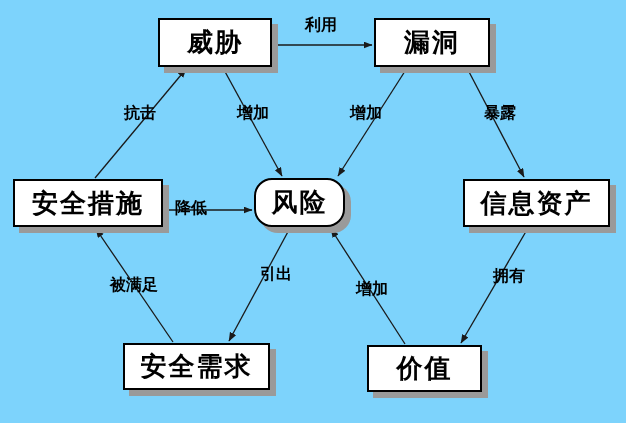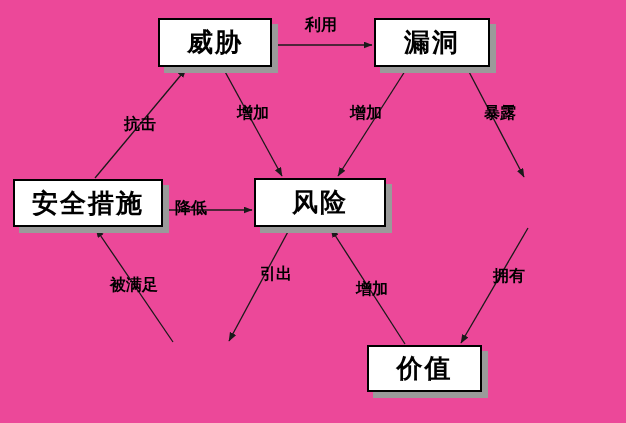--- a/index.html
+++ b/index.html
@@ -1,19 +1,19 @@
 <!DOCTYPE html>
 <html><head>
 <meta charset="utf-8">
 <style>
   html,body{margin:0;padding:0;background:#ffffff;}
   .stage{
     position:relative;
     width:626px;height:423px;
-    background:#ec4899;
+    background:#7dd3fc;
     font-family:"DejaVu Sans","Liberation Sans",sans-serif;
     overflow:hidden;
   }
   .stage svg{position:absolute;left:0;top:0;}
   .node{
     position:absolute;
     box-sizing:border-box;
     background:#ffffff;
     border:2px solid #000000;
     box-shadow:6px 6px 0 #9a9a9a;
@@ -56,29 +56,35 @@
 
   <div class="node" style="left:158px;top:18px;width:114px;height:49px;">
     <span>威胁</span>
   </div>
   <div class="node" style="left:13px;top:179px;width:150px;height:48px;">
     <span>安全措施</span>
   </div>
   <div class="node" style="left:374px;top:18px;width:116px;height:49px;">
     <span>漏洞</span>
   </div>
-  <div class="node" style="left:254px;top:178px;width:132px;height:49px;">
+  <div class="node" style="left:254px;top:178px;width:91px;height:49px;border-radius:18px;">
     <span>风险</span>
+  </div>
+  <div class="node" style="left:463px;top:179px;width:147px;height:48px;">
+    <span>信息资产</span>
+  </div>
+  <div class="node" style="left:123px;top:343px;width:147px;height:47px;">
+    <span>安全需求</span>
   </div>
   <div class="node" style="left:367px;top:345px;width:115px;height:47px;justify-content:center;">
     <span>价值</span>
   </div>
 
   <span class="edge-label" style="left:321px;top:25px;">利用</span>
-  <span class="edge-label" style="left:140px;top:124px;">抗击</span>
+  <span class="edge-label" style="left:140px;top:113px;">抗击</span>
   <span class="edge-label" style="left:253px;top:113px;">增加</span>
   <span class="edge-label" style="left:366px;top:113px;">增加</span>
   <span class="edge-label" style="left:500px;top:113px;text-align:center;">暴露</span>
   <span class="edge-label" style="left:191px;top:208px;">降低</span>
   <span class="edge-label" style="left:134px;top:285px;">被满足</span>
   <span class="edge-label" style="left:247px;top:274px;margin-left:29px;">引出</span>
   <span class="edge-label" style="left:372px;top:289px;">增加</span>
   <span class="edge-label" style="left:509px;top:276px;">拥有</span>
 
 </div>

